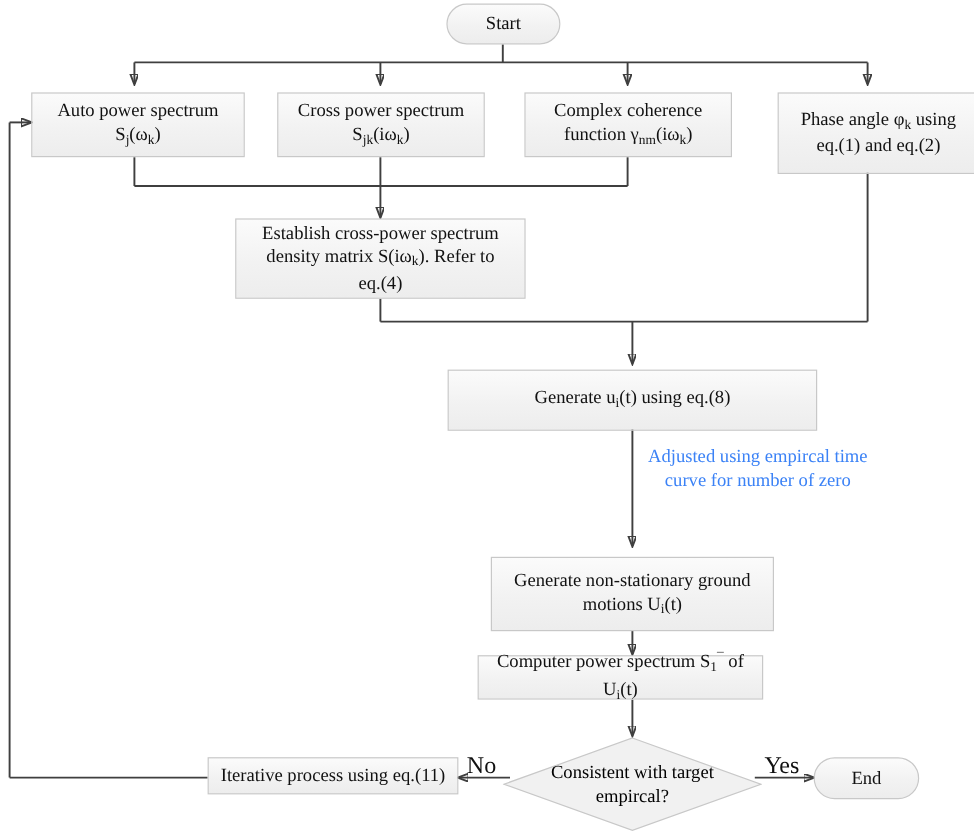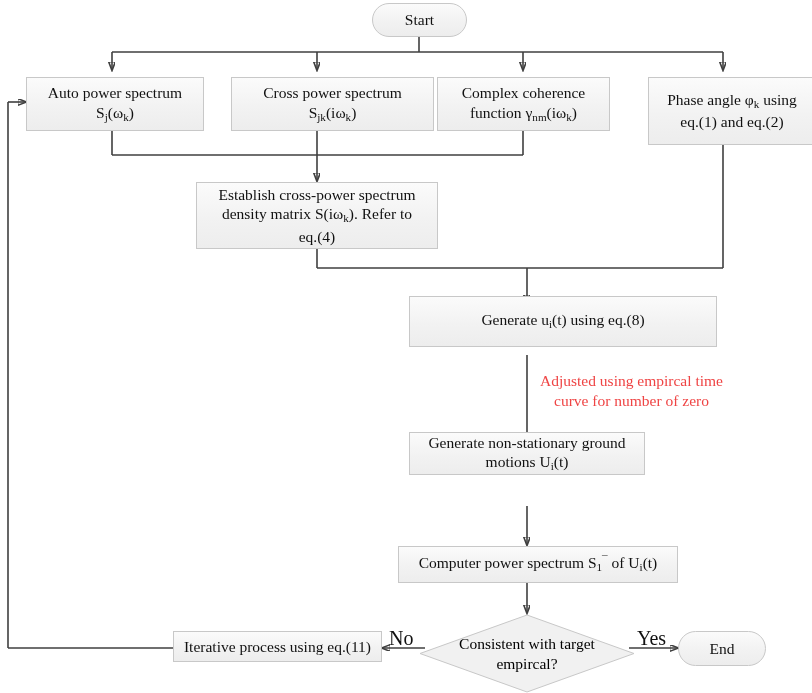--- a/index.html
+++ b/index.html
@@ -41,21 +41,21 @@
     position:relative;z-index:2;
     font-size:15.5px;line-height:1.25;
     padding:0 30px;
   }
 
   .freetext{
     position:absolute;
     text-align:center;
     font-size:15.5px;
     line-height:1.28;
-    color:#ef4444;
+    color:#3b82f6;
   }
   .edgelabel{
     position:absolute;
     font-size:20px;
     color:#111;
   }
   sub{font-size:.72em;vertical-align:-0.28em;}
   sup{font-size:.72em;vertical-align:0.42em;}
 </style>
 </head>
@@ -136,21 +136,21 @@
     <span class="inner">Start</span>
   </div>
 
   <div class="node" style="left:26px;top:77px;width:178px;height:54px;">
     <div class="inner">
       <div>Auto power spectrum</div>
       <div>S<sub>j</sub>(ω<sub>k</sub>)</div>
     </div>
   </div>
 
-  <div class="node" style="left:231px;top:77px;width:203px;height:54px;">
+  <div class="node" style="left:231px;top:77px;width:173px;height:54px;">
     <div class="inner">
       <div>Cross power spectrum</div>
       <div>S<sub>jk</sub>(iω<sub>k</sub>)</div>
     </div>
   </div>
 
   <div class="node" style="left:437px;top:77px;width:173px;height:54px;">
     <div class="inner">
       <div>Complex coherence</div>
       <div>function γ<sub>nm</sub>(iω<sub>k</sub>)</div>
@@ -165,37 +165,37 @@
   </div>
 
   <div class="node" style="left:196px;top:182px;width:242px;height:67px;">
     <div class="inner">
       <div>Establish cross-power spectrum</div>
       <div>density matrix  S(iω<sub>k</sub>). Refer to</div>
       <div>eq.(4)</div>
     </div>
   </div>
 
-  <div class="node" style="left:373px;top:296px;width:308px;height:51px;margin-left:36px;">
+  <div class="node" style="left:373px;top:308px;width:308px;height:51px;">
     <span class="inner">Generate u<sub>i</sub>(t) using eq.(8)</span>
   </div>
 
   <div class="freetext" style="left:524px;top:371px;width:215px;">
     <div>Adjusted using empircal time</div>
     <div>curve for number of zero</div>
   </div>
 
-  <div class="node" style="left:409px;top:432px;width:236px;height:43px;">
+  <div class="node" style="left:409px;top:464px;width:236px;height:62px;">
     <div class="inner">
       <div>Generate non-stationary ground</div>
       <div>motions U<sub>i</sub>(t)</div>
     </div>
   </div>
 
-  <div class="node" style="left:398px;top:546px;width:280px;height:37px;">
+  <div class="node" style="left:398px;top:546px;width:238px;height:37px;">
     <span class="inner">Computer power spectrum S<sub>1</sub><sup>¯</sup> of U<sub>i</sub>(t)</span>
   </div>
 
   <div class="diamond" style="left:419px;top:614px;width:216px;height:79px;">
     <svg width="216" height="79" viewBox="0 0 216 79">
       <polygon points="108,1 215,39.5 108,78 1,39.5" fill="#f1f1f1" stroke="#c8c8c8" stroke-width="1"></polygon>
     </svg>
     <div class="inner">
       <div>Consistent with target</div>
       <div>empircal?</div>

